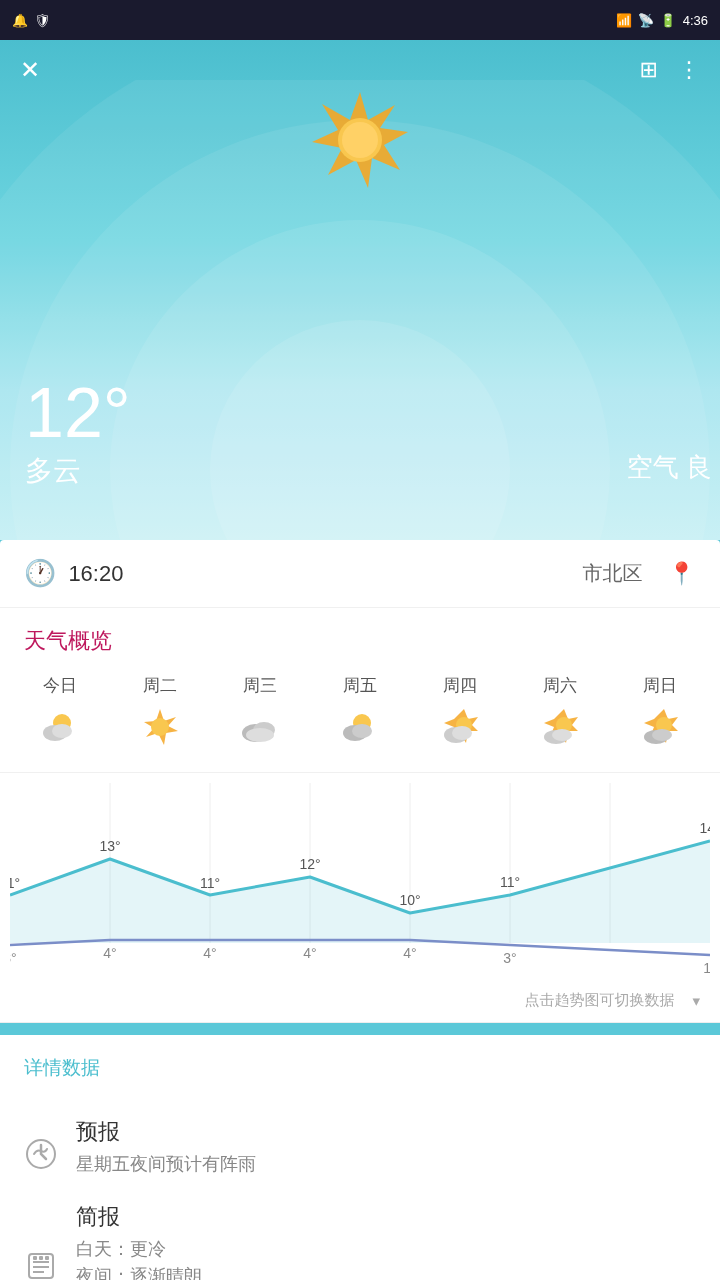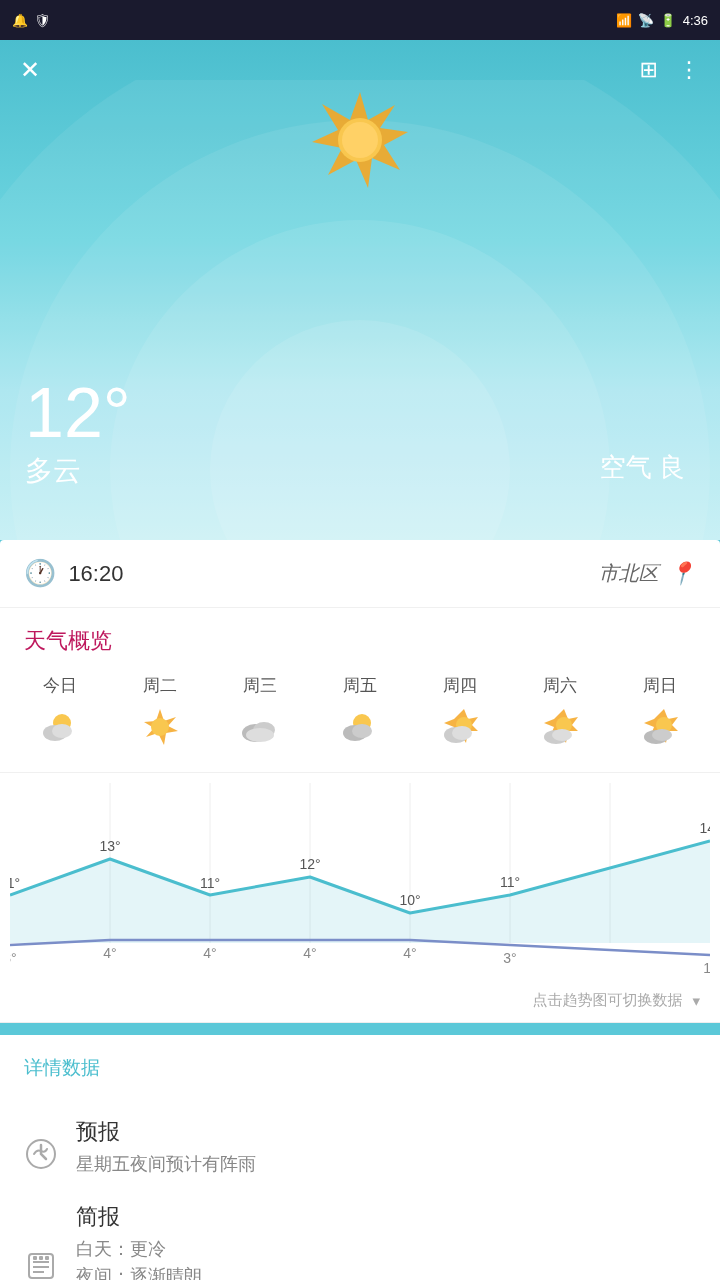--- a/index.html
+++ b/index.html
@@ -89,21 +89,21 @@
       line-height: 1;
     }
     .weather-desc {
       color: white;
       font-size: 28px;
       margin-top: 4px;
     }
     .air-quality {
       position: absolute;
       bottom: 55px;
-      right: 35px;
+      right: 8px;
       color: white;
       font-size: 26px;
       z-index: 5;
     }
 
     
     .main-card {
       background: white;
       border-radius: 4px;
       margin: 0;
@@ -124,24 +124,23 @@
       align-items: center;
       gap: 12px;
     }
     .time-text {
       font-size: 22px;
       color: #333;
     }
     .location-right {
       display: flex;
       align-items: center;
-      gap: 10px;
+      gap: 26px;
       color: #666;
       font-size: 20px;
-      font-style: italic;
     }
 
     
     .section-title {
       color: #be185d;
       font-size: 22px;
       padding: 18px 24px 10px;
     }
 
     .days-row {
@@ -174,21 +173,21 @@
     }
 
     .chart-note {
       text-align: right;
       padding: 8px 20px 12px;
       color: #aaa;
       font-size: 15px;
       display: flex;
       align-items: center;
       justify-content: flex-end;
-      gap: 10px;
+      gap: 18px;
     }
 
     
     .details-section {
       background: white;
       margin-top: 12px;
       padding: 20px 24px;
     }
     .details-title {
       color: #4bbece;

